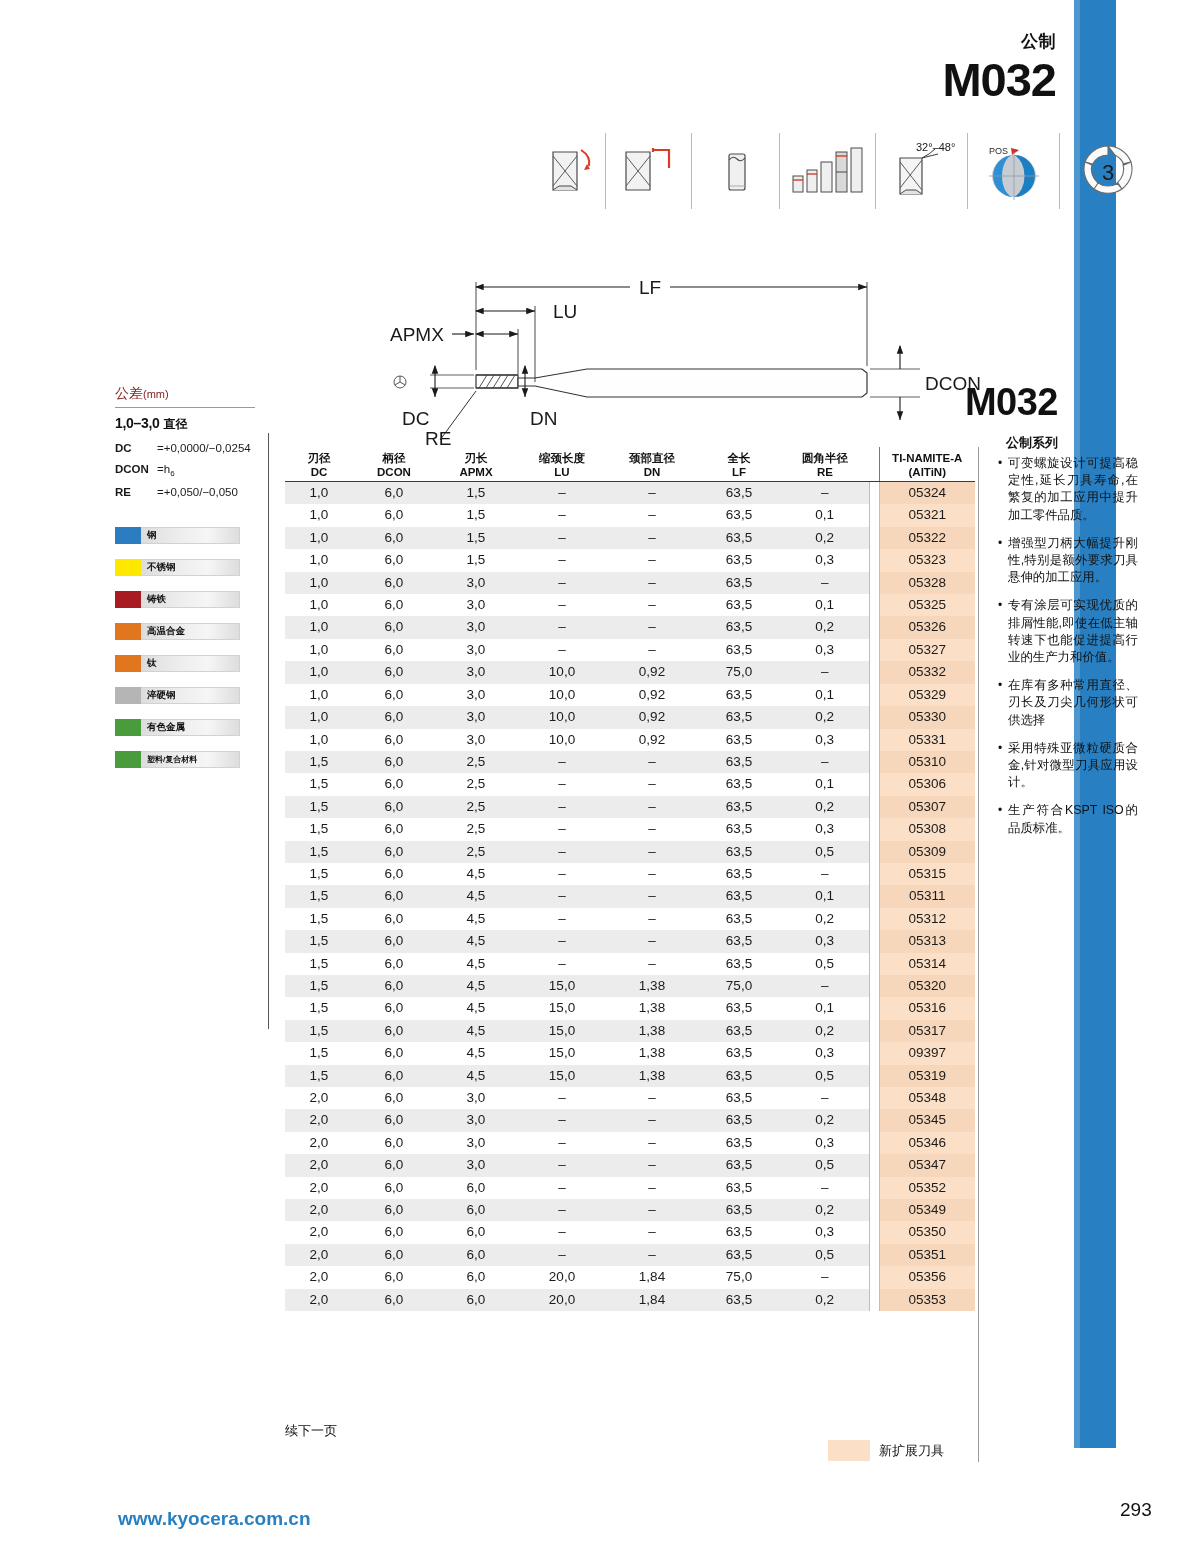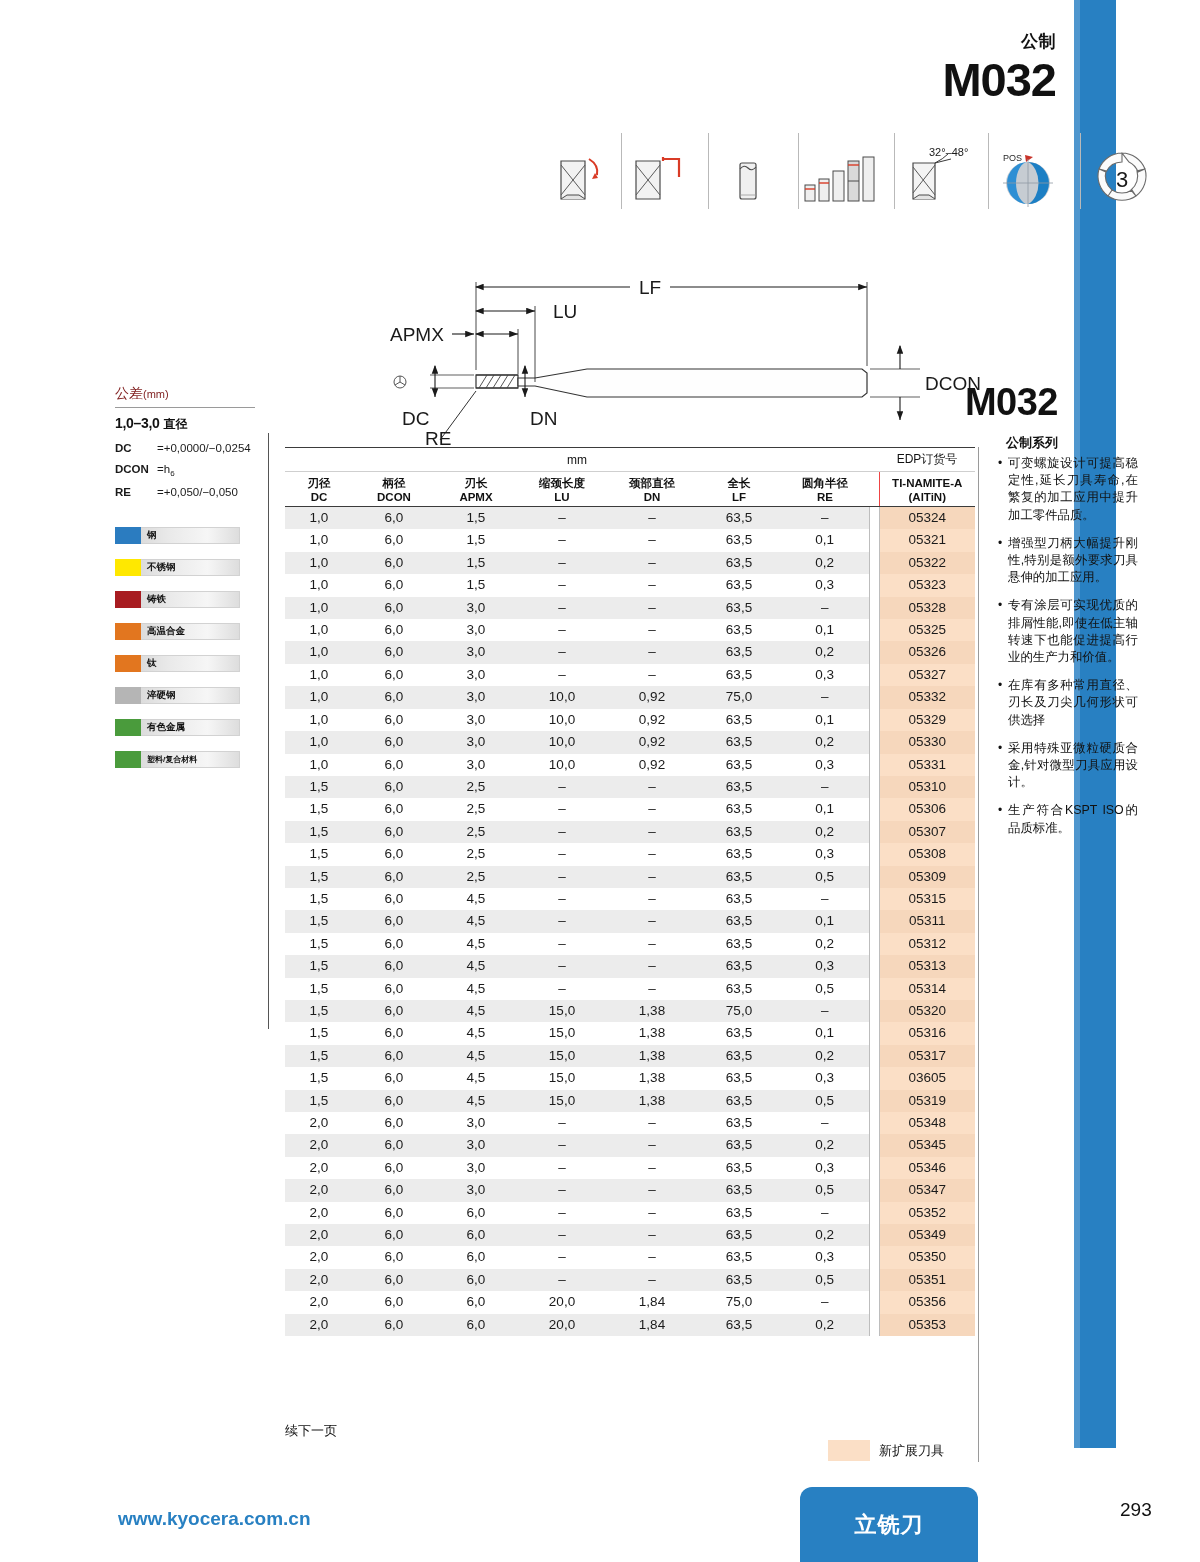--- a/index.html
+++ b/index.html
@@ -35,23 +35,22 @@
     line-height: 1.05; color: #111; margin-top: 2px;
   }
 
   
   .icon-strip {
     position: absolute; top: 133px; left: 533px;
     width: 630px; height: 76px;
     display: flex; align-items: center;
   }
   .icon-cell {
-    height: 76px; display: flex; align-items: flex-end; justify-content: center;
+    height: 76px; display: flex; align-items: center; justify-content: center;
     position: relative;
-    margin-left: 13px;
   }
   .icon-cell + .icon-cell { border-left: 1px solid #b9b9b9; }
   .icon-cell svg { display: block; }
 
   
   .draw-wrap { position: absolute; left: 380px; top: 262px; width: 610px; height: 185px; }
 
   
   .badge {
     position: absolute; right: 58px; top: 383px;
@@ -360,25 +359,20 @@
         <div class="lg-sw" style="background: rgb(74, 155, 60);"></div>
         <div class="lg-lbl small">塑料/复合材料</div>
       </div>
     </div>
 
   <div class="vrule"></div>
 
   <div class="tbl">
     <table>
       <thead>
-        <tr class="unitrow r-top">
-          <td colspan="7">mm</td>
-          <td class="unit-spacer"></td>
-          <td class="edp-head">EDP订货号</td>
-        </tr>
         <tr>
           <th style="width:68px">
             <div>刃径</div>
             <div>DC</div>
           </th>
           <th style="width:82px">
             <div>柄径</div>
             <div>DCON</div>
           </th>
           <th style="width:82px">
@@ -686,21 +680,21 @@
           </tr>
           <tr>
             <td>1,5</td>
             <td>6,0</td>
             <td>4,5</td>
             <td>15,0</td>
             <td>1,38</td>
             <td>63,5</td>
             <td>0,3</td>
             <td class="edp-spacer"></td>
-            <td class="edp-col">03605</td>
+            <td class="edp-col">09397</td>
           </tr>
           <tr class="alt">
             <td>1,5</td>
             <td>6,0</td>
             <td>4,5</td>
             <td>15,0</td>
             <td>1,38</td>
             <td>63,5</td>
             <td>0,5</td>
             <td class="edp-spacer"></td>
@@ -850,18 +844,15 @@
         <span class="bul-dot">•</span>
         <span class="bul-tx">采用特殊亚微粒硬质合金,针对微型刀具应用设计。</span>
       </div>
       <div class="bul">
         <span class="bul-dot">•</span>
         <span class="bul-tx">生产符合KSPT ISO的品质标准。</span>
       </div>
     </div>
 
   <div class="foot-url">www.kyocera.com.cn</div>
-  <div class="foot-tab">
-    <span class="foot-tab-lbl">立铣刀</span>
-  </div>
   <div class="foot-page">293</div>
 
 </div>
 
 </body></html>

